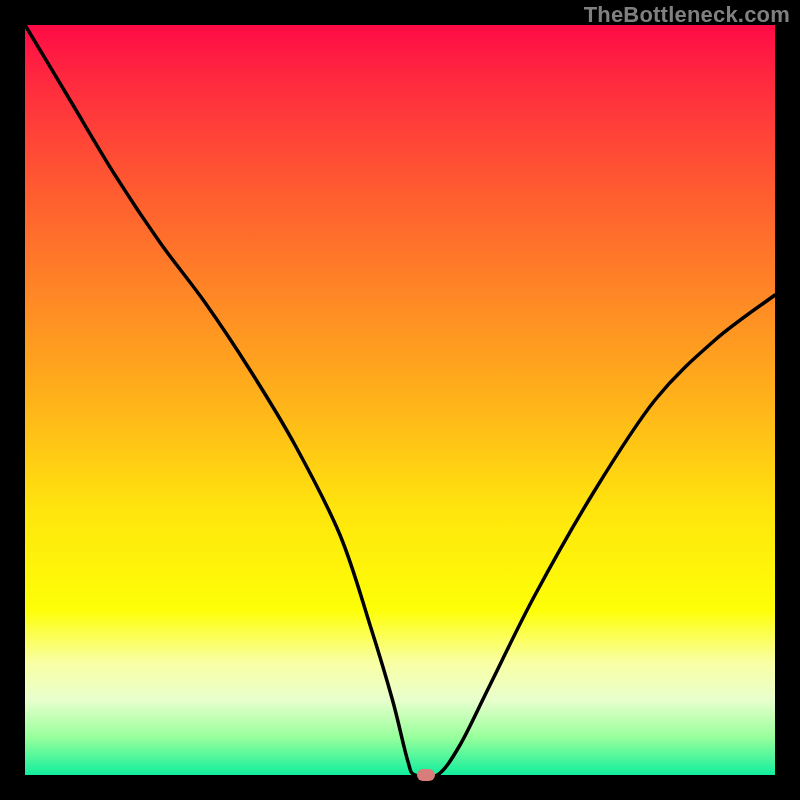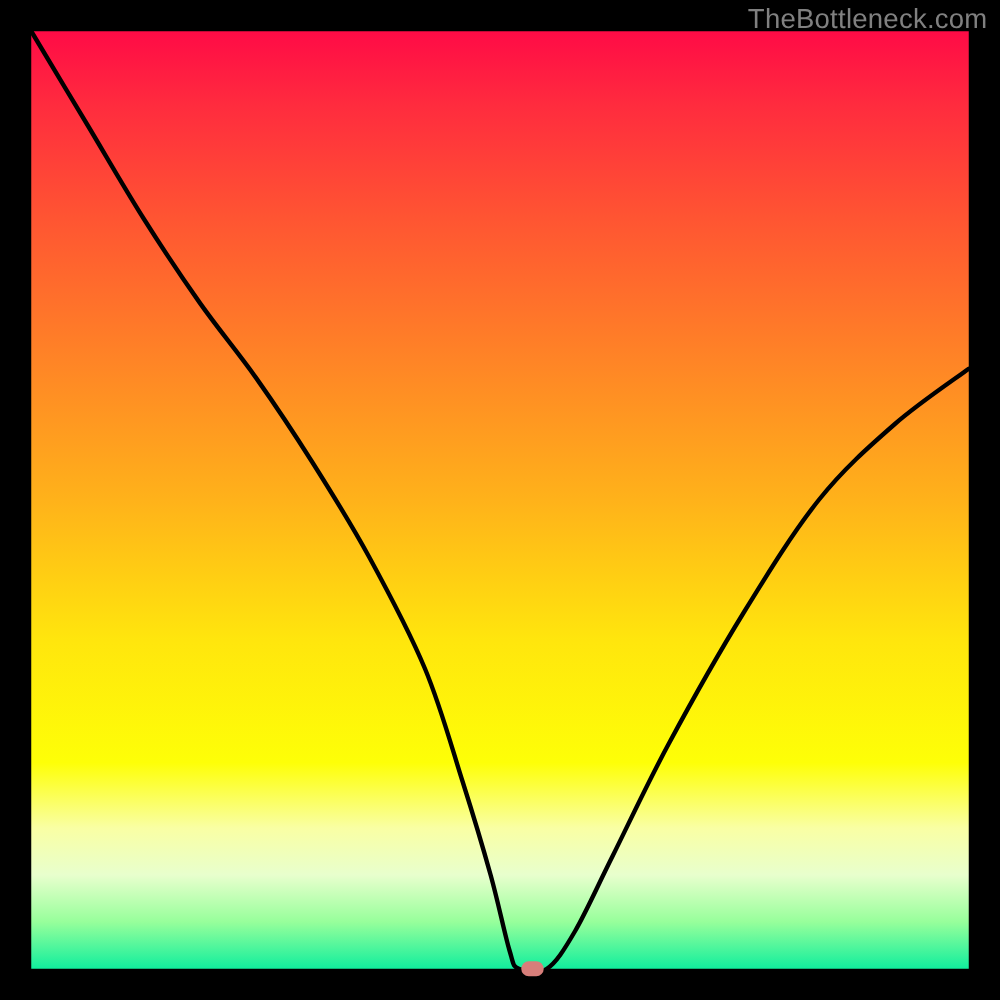--- a/index.html
+++ b/index.html
@@ -37,21 +37,21 @@
       #97ff9b 95%,
       #11ee9d 100%
     );
   }
   .watermark {
     position: absolute;
     top: 2px;
     right: 10px;
     color: #808080;
     font-size: 22px;
-    font-weight: 400;
+    font-weight: 700;
     letter-spacing: 0.2px;
     user-select: none;
   }
   svg.curve {
     position: absolute;
     left: 0;
     top: 0;
     width: 750px;
     height: 750px;
     overflow: visible;

